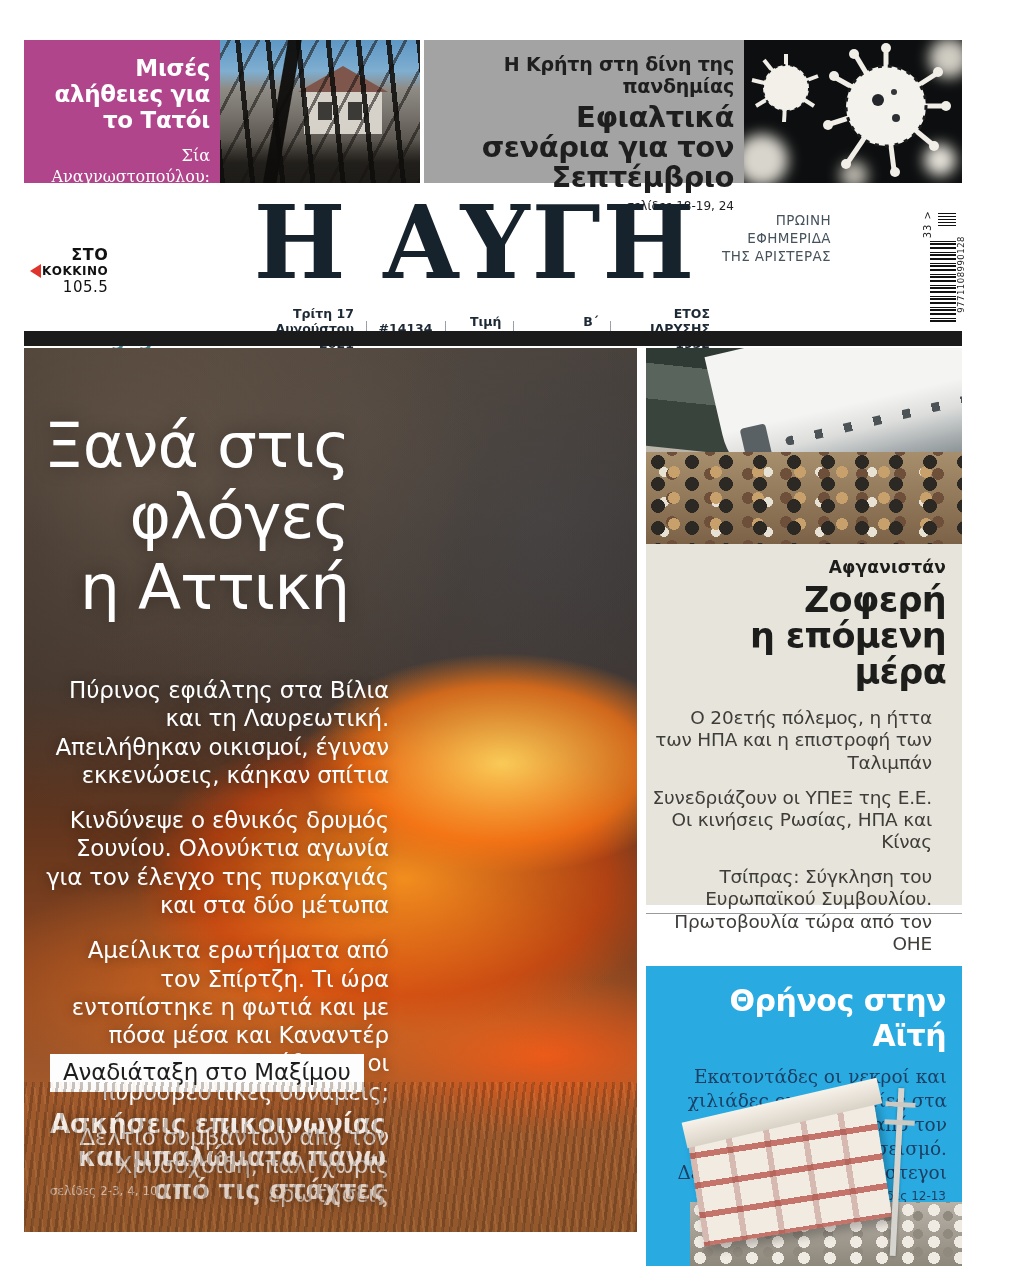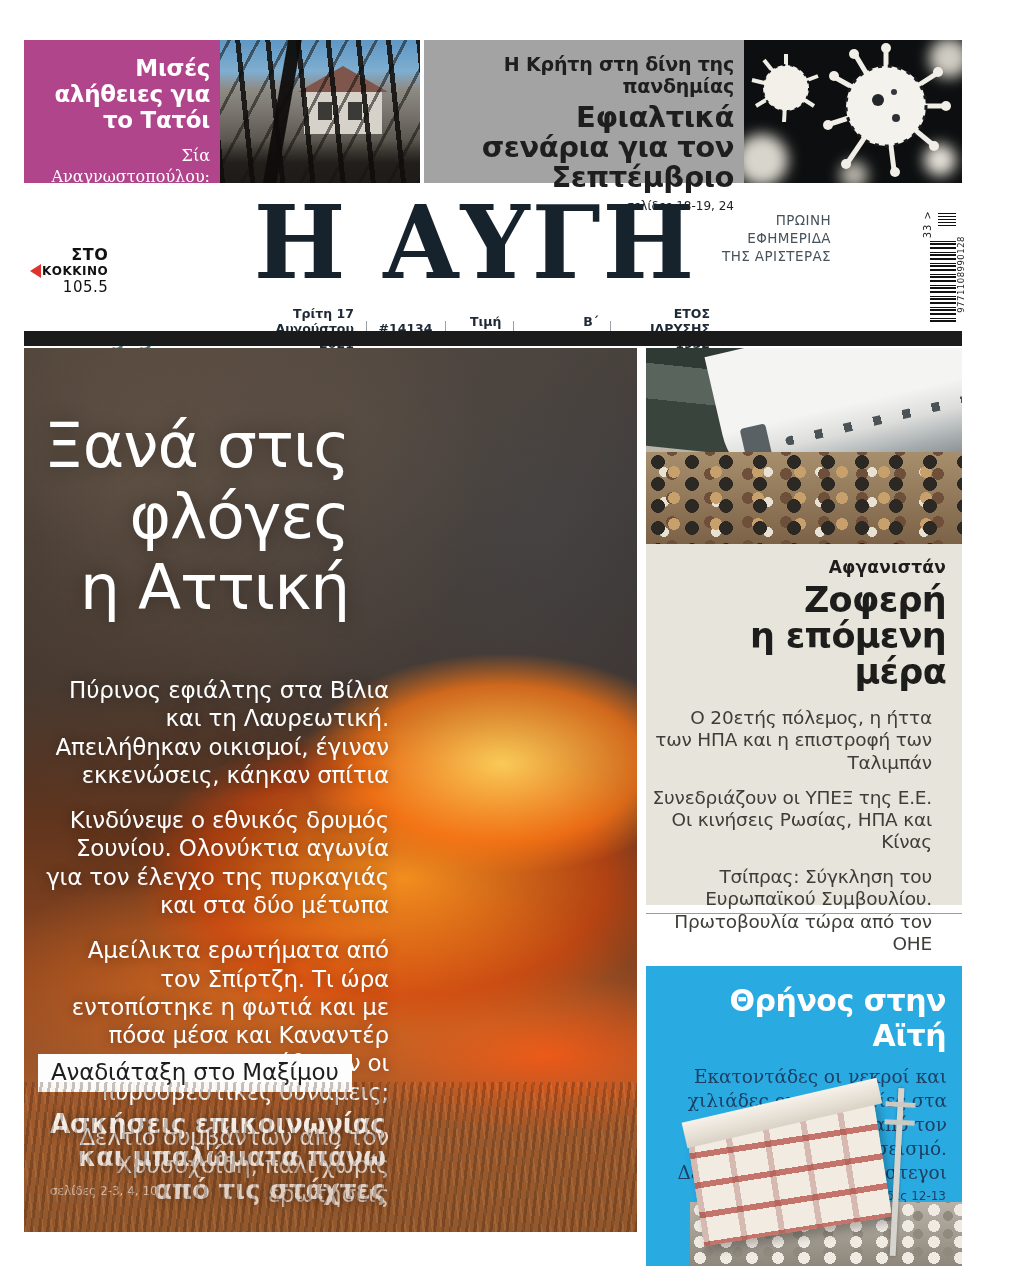--- a/index.html
+++ b/index.html
@@ -124,21 +124,21 @@
   .lead-headline {
     left:20px; top:62px; font-size:63px; font-weight:normal; line-height:1.13;
     letter-spacing:-1px; text-shadow:0 0 18px rgba(0,0,0,.35);
   }
   .lead-paras { left:20px; top:328px; width:345px; }
   .lead-paras .para {
     font-size:23px; line-height:1.23; margin-bottom:17px; letter-spacing:-.2px;
     text-shadow:0 0 12px rgba(0,0,0,.4);
   }
   .lead-label {
-    left:14px; top:706px; background:#fdfdfd; color:#1d1d1d;
+    left:26px; top:706px; background:#fdfdfd; color:#1d1d1d;
     font-size:23px; padding:5px 13px 7px; letter-spacing:-.2px;
   }
   .lead-subhead {
     left:26px; top:760px; font-size:26px; font-weight:bold; line-height:1.27;
     text-shadow:0 0 12px rgba(0,0,0,.45); letter-spacing:-.2px;
   }
   .lead-pages { left:26px; top:836px; font-size:12px; color:rgba(255,255,255,.8); }
 
   
   .photo-plane {

